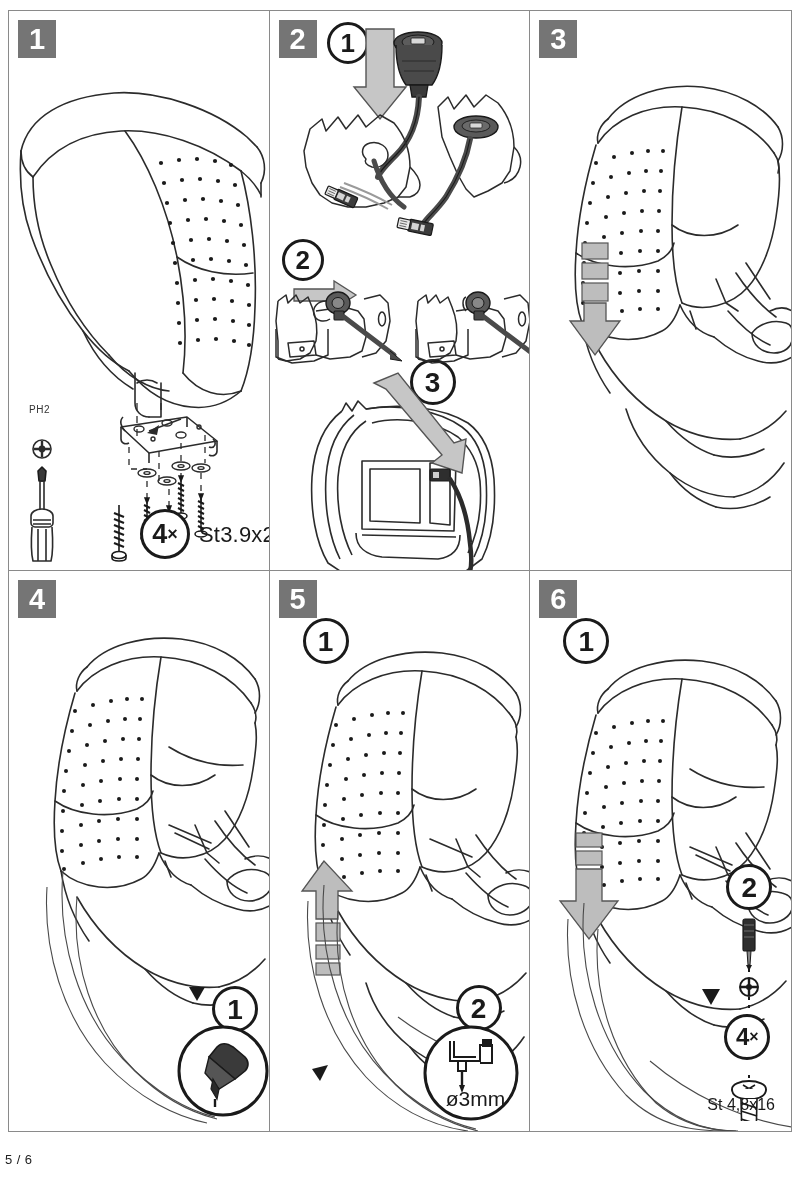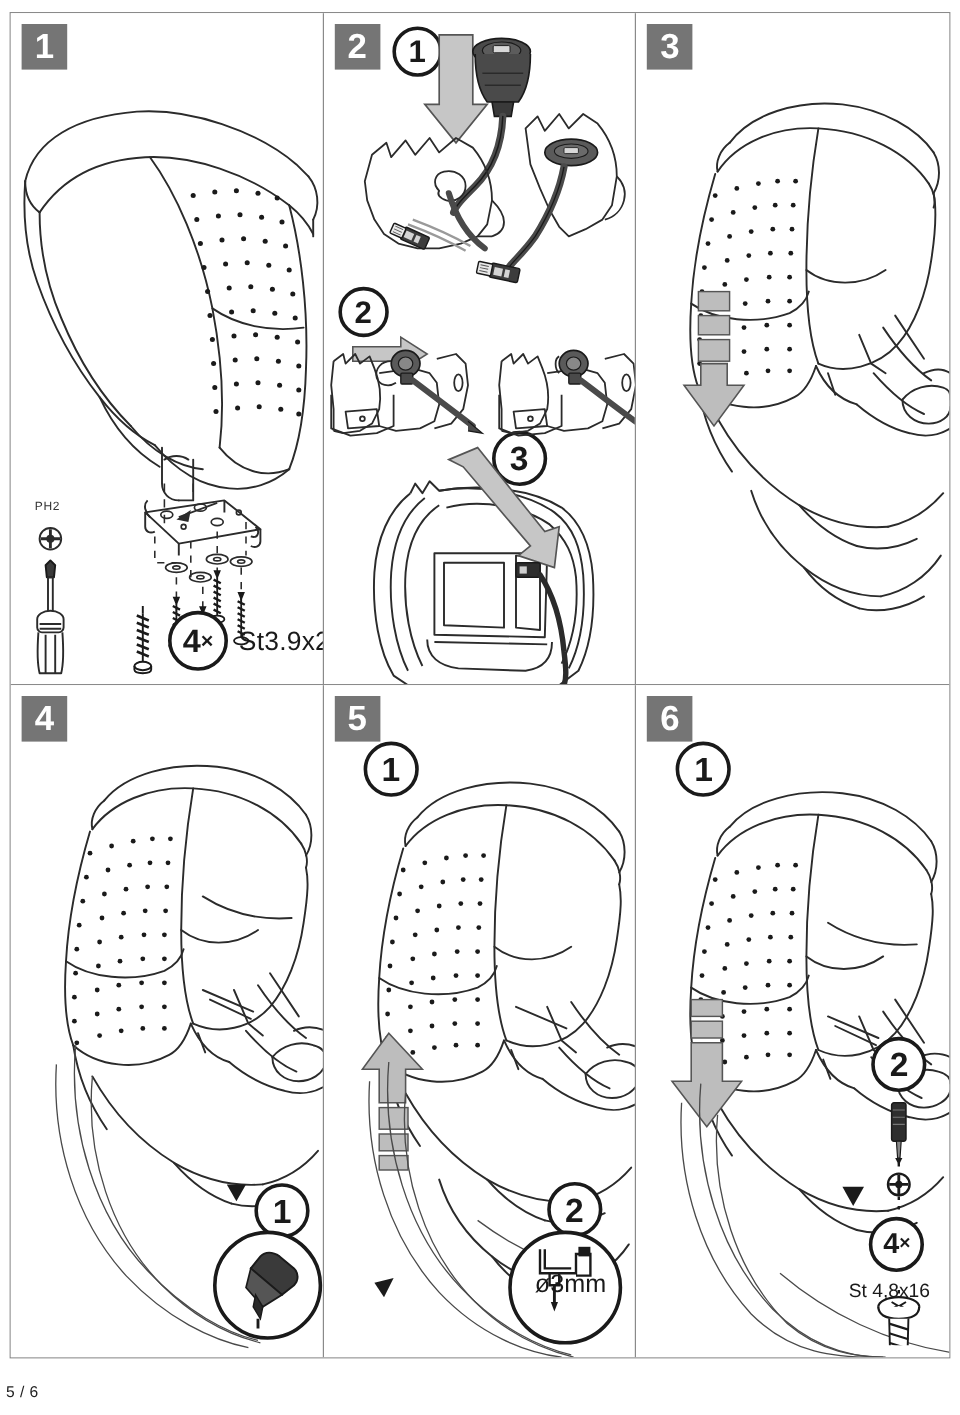--- a/index.html
+++ b/index.html
@@ -77,20 +77,21 @@
     font-size:22px;
     letter-spacing:.2px;
     white-space:nowrap;
     color:#1a1a1a;
   }
   .spec-small{
     position:absolute;
     font-size:14px;
     white-space:nowrap;
     color:#1a1a1a;
+    margin-top:28px;
   }
   .tiny-label{
     position:absolute;
     font-size:10px;
     letter-spacing:.5px;
     color:#333;
     white-space:nowrap;
   }
   .dia-label{
     position:absolute;
@@ -287,21 +288,21 @@
         <g fill="none" stroke="#2b2b2b" stroke-width="1.6" stroke-linejoin="round">
           <path d="M29 460 L33 456 L37 460 L36 470 L30 470 Z" fill="#3a3a3a" stroke="#1a1a1a"></path>
           <path d="M31 470 L35 470 L35 505 L31 505 Z"></path>
           <path d="M22 505 C22 501 27 498 33 498 C39 498 44 501 44 505 L44 512 C44 514 42 516 40 516 L26 516 C24 516 22 514 22 512 Z" fill="#fff"></path>
           <path d="M24 509 L42 509 M24 513 L42 513"></path>
           <path d="M23 516 C22 530 22 542 24 550 L42 550 C44 542 44 530 43 516"></path>
           <path d="M29 518 L29 550 M37 518 L37 550"></path>
         </g>
       </svg>
 
-      <div class="tiny-label" style="left:20px;top:406px;">PH2</div>
+      <div class="tiny-label" style="left:20px;top:393px;">PH2</div>
 
       <svg class="art" style="left:90px;top:490px;" width="40" height="70" viewBox="0 0 40 70">
         <g fill="none" stroke="#1a1a1a" stroke-width="1.6">
           <path d="M20 4 L20 10"></path>
           <path d="M20 10 L20 50"></path>
           <path d="M15 12 L25 16 M15 18 L25 22 M15 24 L25 28 M15 30 L25 34 M15 36 L25 40 M15 42 L25 46" stroke-width="2.2"></path>
           <ellipse cx="20" cy="54" rx="7" ry="3.5"></ellipse>
           <path d="M13 54 L13 57 C13 59 16 60 20 60 C24 60 27 59 27 57 L27 54"></path>
         </g>
       </svg>
@@ -777,21 +778,21 @@
         <circle cx="53" cy="50" r="46" fill="#fff" stroke="#1a1a1a" stroke-width="3"></circle>
         <g fill="none" stroke="#1a1a1a" stroke-width="2">
           <path d="M32 18 L32 38 L62 38 L62 22 L74 22 L74 40 L62 40"></path>
           <path d="M36 18 L36 34 L58 34"></path>
           <rect x="64" y="16" width="10" height="8" fill="#1a1a1a" stroke="none"></rect>
           <path d="M40 38 L40 48 L48 48 L48 38"></path>
           <path d="M44 48 L44 62" stroke-width="2.4"></path>
           <path d="M41 62 L47 62 L44 70 Z" fill="#1a1a1a" stroke="none"></path>
         </g>
       </svg>
-      <div class="dia-label" style="left:176px;top:488px;">ø3mm</div>
+      <div class="dia-label" style="left:176px;top:516px;">ø3mm</div>
     </div>
 
     <div class="panel c3 r2">
       <div class="step-badge">6</div>
       <div class="circ sz2" style="left:33px;top:47px;">1</div>
 
       <svg class="art" width="262" height="560" viewBox="0 0 262 560">
         <g fill="none" stroke="#2b2b2b" stroke-width="1.6" stroke-linejoin="round" stroke-linecap="round">
           <path d="M78 118 C96 96 134 86 172 90 C206 94 232 110 246 130"></path>
           <path d="M78 118 C70 124 66 134 68 142"></path>

